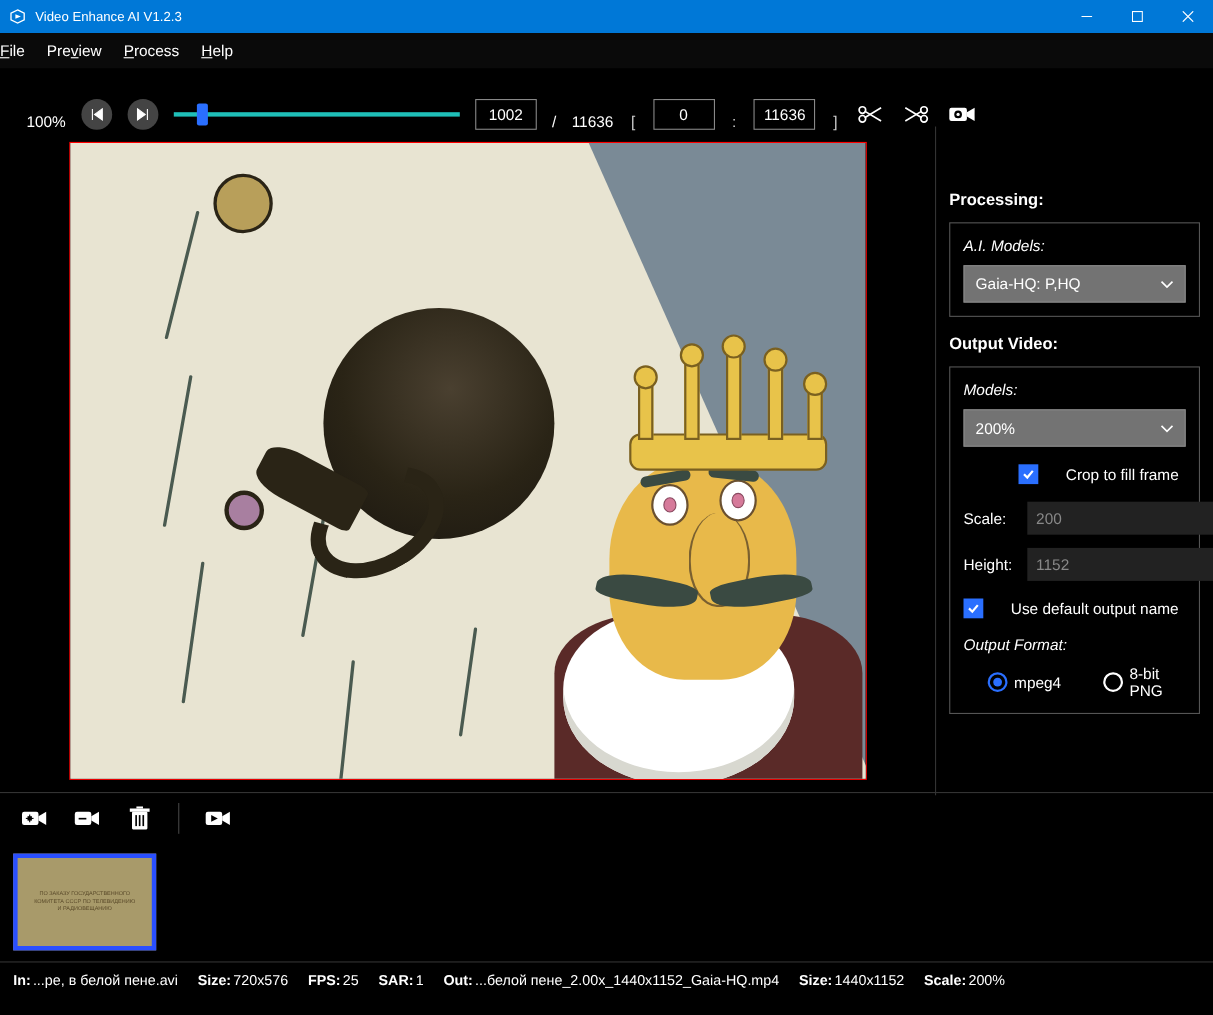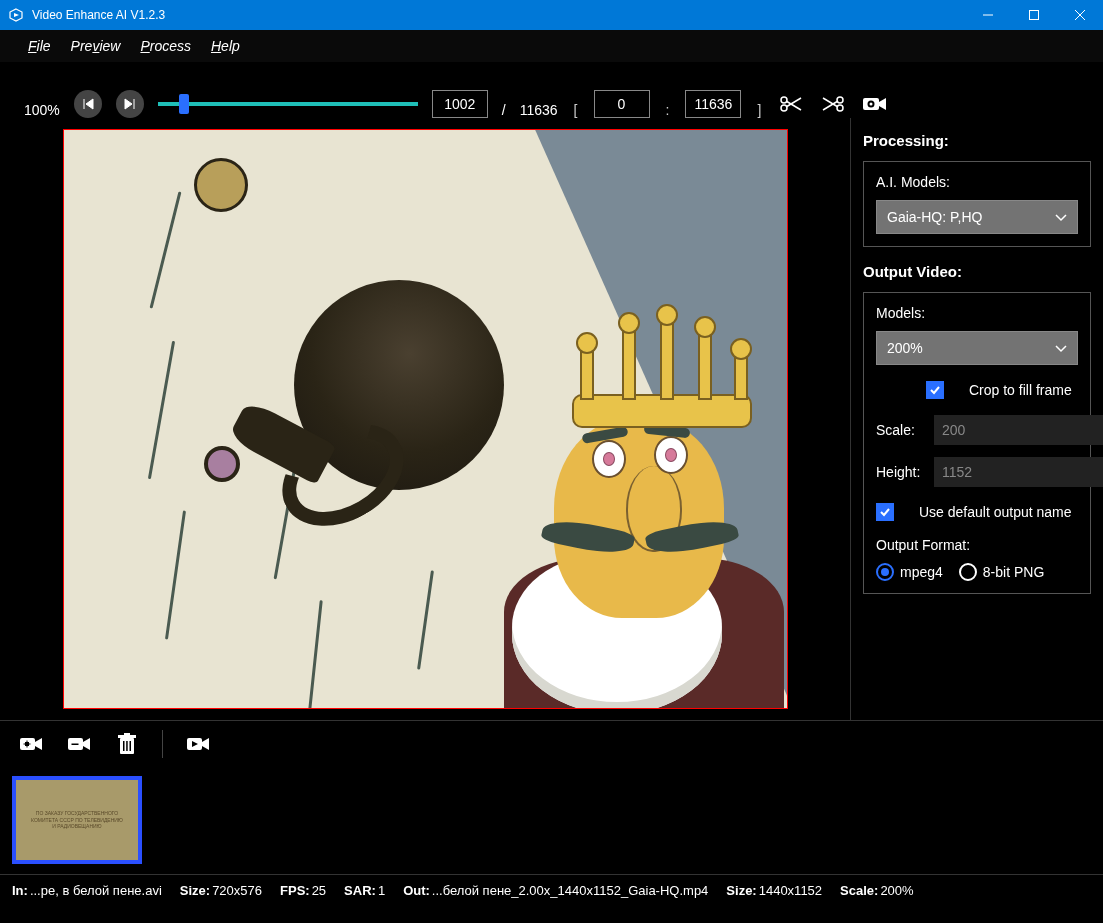--- a/index.html
+++ b/index.html
@@ -5,35 +5,35 @@
 * { margin: 0; padding: 0; box-sizing: border-box; font-family: -apple-system, "Segoe UI", Arial, sans-serif; }
 body { width: 1103px; height: 923px; background: #000; color: #fff; overflow: hidden; position: relative; }
 
 
 .titlebar { height: 30px; background: #0078d7; display: flex; align-items: center; padding-left: 8px; color: #fff; font-size: 12px; }
 .titlebar .app-icon { width: 16px; height: 16px; margin-right: 8px; display: flex; align-items: center; justify-content: center; }
 .titlebar .spacer { flex: 1; }
 .titlebar .win-btn { width: 46px; height: 30px; display: flex; align-items: center; justify-content: center; }
 
 
-.menubar { height: 32px; background: #0a0a0a; display: flex; align-items: center; padding: 0 28px; font-size: 14px; gap: 20px; font-style: italic; }
+.menubar { height: 32px; background: #0a0a0a; display: flex; align-items: center; padding: 0 0; font-size: 14px; gap: 20px; }
 .menubar span u { text-decoration: underline; }
 
 
 .toolbar { height: 56px; display: flex; align-items: flex-end; padding: 0 24px; gap: 14px; font-size: 14px; }
 .tbtn { width: 28px; height: 28px; border-radius: 50%; background: #444; display: flex; align-items: center; justify-content: center; }
 .slider-wrap { flex: 0 0 260px; display: flex; align-items: center; height: 28px; }
 .slider-track { position: relative; width: 100%; height: 4px; background: #1fbfb8; }
 .slider-thumb { position: absolute; width: 10px; height: 20px; background: #2a6fff; top: -8px; border-radius: 2px; }
 .num-box { width: 56px; height: 28px; border: 1px solid #888; background: #000; color: #fff; text-align: center; font-size: 14px; display: flex; align-items: center; justify-content: center; }
 .bracket { color: #ccc; margin: 0 2px; }
 .tool-icon { width: 28px; height: 28px; display: flex; align-items: center; justify-content: center; color: #fff; }
 
 
-.main { display: flex; height: 602px; }
+.main { display: flex; height: 602px; align-items: center; }
 .preview { flex: 1; display: flex; align-items: center; justify-content: center; padding: 14px; border-right: 1px solid #333; }
 .frame { width: 725px; height: 580px; border: 1px solid #ff0000; position: relative; overflow: hidden; }
 
 
 .sky { position: absolute; inset: 0; background: #7a8a96; }
 .wall { position: absolute; width: 900px; height: 1200px; background: #e8e4d2; transform: rotate(-24deg); top: -260px; left: -320px; }
 .wall-line { position: absolute; width: 3px; background: #4a5a50; border-radius: 2px; }
 .kettle { position: absolute; width: 210px; height: 210px; background: radial-gradient(circle at 55% 35%, #4a4030 0%, #2a2416 55%, #1a1610 100%); border-radius: 50%; top: 150px; left: 230px; }
 .kettle-lid { position: absolute; width: 54px; height: 54px; background: #b89f5a; border-radius: 50%; top: 28px; left: 130px; border: 3px solid #2a2416; }
 .kettle-spout { position: absolute; width: 100px; height: 44px; background: #2a2416; border-radius: 30% 10% 10% 30%; top: 290px; left: 168px; transform: rotate(28deg); }
@@ -54,32 +54,32 @@
 .crown { position: absolute; bottom: 280px; left: 498px; width: 200px; height: 110px; }
 .crown-band { position: absolute; bottom: 0; left: 10px; width: 180px; height: 34px; background: #e8c34a; border: 2px solid #7a6020; border-radius: 10px; }
 .crown-spike { position: absolute; bottom: 28px; width: 14px; background: #e8c34a; border: 2px solid #7a6020; }
 .crown-ball { position: absolute; width: 22px; height: 22px; background: #e8c34a; border: 2px solid #7a6020; border-radius: 50%; }
 .king-robe { position: absolute; width: 280px; height: 180px; background: #5a2a28; border-radius: 30% 30% 0 0; bottom: -30px; left: 440px; }
 
 
 .sidebar { width: 252px; padding: 14px 12px; font-size: 14px; overflow: auto; }
 .panel-title { font-weight: 600; margin-bottom: 12px; font-size: 15px; }
 .group { border: 1px solid #555; padding: 12px; margin-bottom: 16px; }
-.group-label { font-size: 14px; margin-bottom: 10px; }
+.group-label { font-size: 14px; margin-bottom: 10px; font-style: italic; }
 .select { border: 1px solid #888; height: 34px; display: flex; align-items: center; padding: 0 10px; justify-content: space-between; background: #737373; }
 .check-row { display: flex; align-items: center; gap: 25px; margin: 16px 0; }
 .check { width: 18px; height: 18px; background: #2a6fff; display: flex; align-items: center; justify-content: center; flex-shrink: 0; }
 .field-row { display: flex; align-items: center; gap: 8px; margin: 12px 0; font-size: 14px; }
 .field-row .lbl { width: 50px; flex-shrink: 0; }
 .field-row input { flex: 1; height: 30px; background: #222; border: none; color: #888; padding: 0 8px; font-size: 14px; }
 .radio-row { display: flex; align-items: center; gap: 16px; margin-top: 10px; }
 .radio { width: 18px; height: 18px; border: 2px solid #fff; border-radius: 50%; display: inline-flex; align-items: center; justify-content: center; margin-right: 6px; flex-shrink: 0; }
 .radio.sel::after { content: ''; width: 8px; height: 8px; background: #2a6fff; border-radius: 50%; }
 .radio.sel { border-color: #2a6fff; }
-.radio-lbl { display: flex; align-items: center; }
+.radio-lbl { display: flex; align-items: center; margin-left: 22px; }
 
 
 .bottom-tools { height: 46px; border-top: 1px solid #333; display: flex; align-items: center; padding: 0 18px; gap: 22px; }
 .bticon { width: 26px; height: 26px; display: flex; align-items: center; justify-content: center; }
 .divider { width: 1px; height: 28px; background: #444; }
 
 
 .thumbs { height: 108px; padding: 10px 12px; display: flex; align-items: center; }
 .thumb { width: 130px; height: 88px; border: 4px solid #2a4fff; background: #a89a6a; position: relative; display: flex; align-items: center; justify-content: center; }
 .thumb-inner { width: 92px; text-align: center; font-size: 5px; color: #5a4a2a; line-height: 1.3; }

